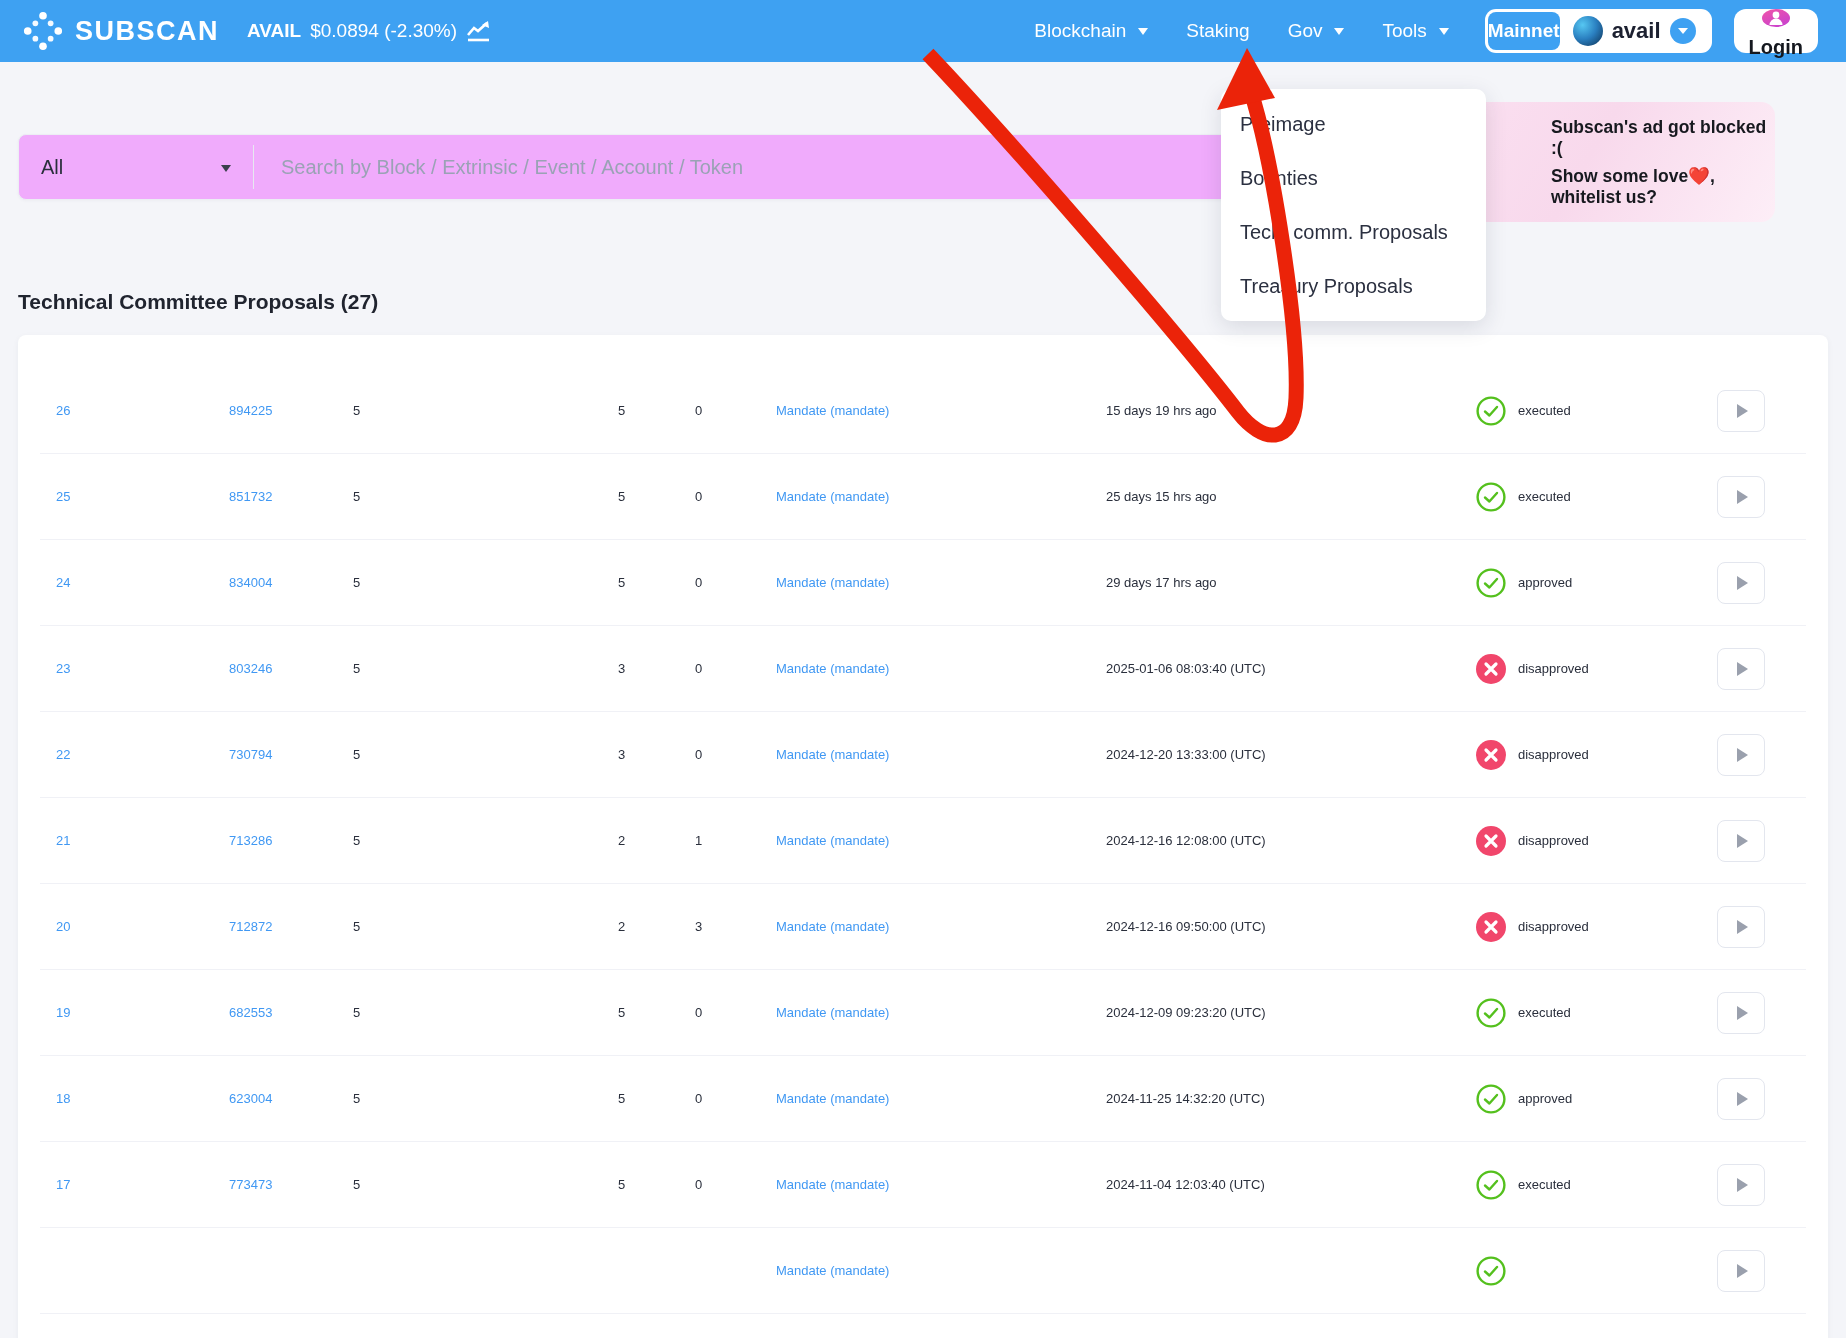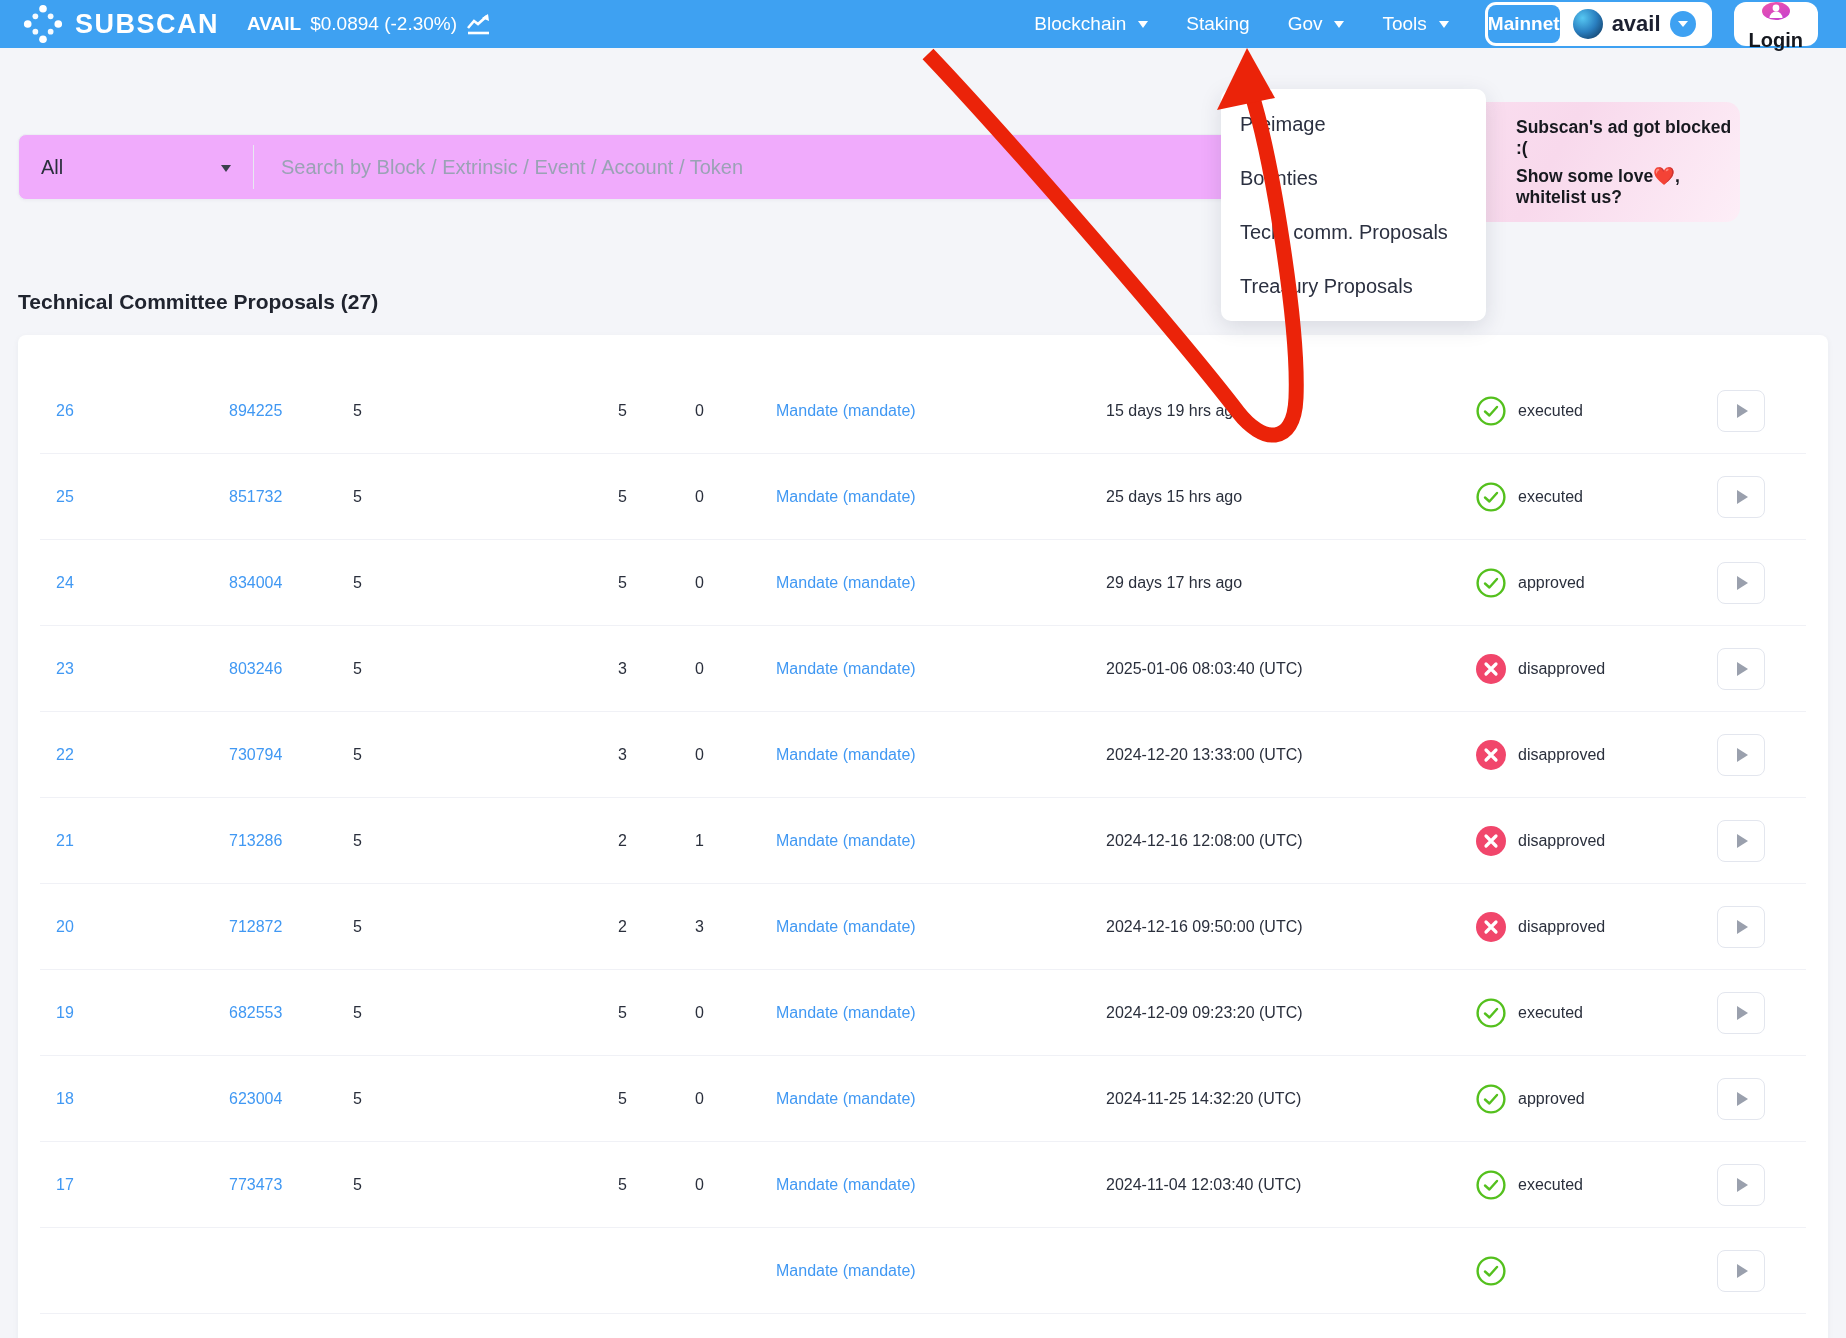--- a/index.html
+++ b/index.html
@@ -1,20 +1,20 @@
 <!DOCTYPE html>
 <html style="--navbar_blue: #3EA1F2; --link_blue: #4098F3; --success_green: #54C01D; --danger_red: #F1466B; --arrow_red: #EB2309;"><head>
 <meta charset="utf-8">
 <style>
   * { margin:0; padding:0; box-sizing:border-box; }
   body { background:#e9eaef; font-family:"Liberation Sans", sans-serif; }
   .page { position:relative; width:1846px; height:1338px; background:#f4f5f9; overflow:hidden; }
 
   
-  .navbar { position:absolute; left:0; top:0; width:1846px; height:48px;
+  .navbar { position:absolute; left:0; top:0; width:1846px; height:62px;
     background:var(--navbar_blue,#3EA1F2); display:flex; align-items:center;
     padding:0 28px 0 22px; color:#fff; z-index:5; }
   .brand { display:flex; align-items:center; gap:11px; cursor:pointer; }
   .brand-text { font-size:27px; font-weight:bold; letter-spacing:1.5px; }
   .price-wrap { margin-left:28px; display:flex; align-items:center; gap:9px; font-size:19px; }
   .price-wrap .tok { font-weight:bold; }
   .nav-links { margin-left:auto; display:flex; gap:38px; margin-right:36px; font-size:19px; }
   .nav-link { display:flex; align-items:center; gap:12px; cursor:pointer; white-space:nowrap; }
   .dn-caret { width:0; height:0; border:5px solid transparent; border-top:7px solid #fff; margin-top:6px; }
 
@@ -40,21 +40,21 @@
     border:1px solid #eceef4; border-radius:8px; display:flex; align-items:center;
     box-shadow:0 1px 3px rgba(40,50,80,.04); }
   .filter { width:234px; display:flex; align-items:center; justify-content:space-between;
     padding:0 22px; font-size:20px; color:#2a2f3c; cursor:pointer; }
   .filter .dn-caret { border-top-color:#3a3f4c; margin-top:7px; }
   .search-divider { width:1px; height:44px; background:#e7e9f0; }
   .search-input { flex:1; border:0; outline:0; font-size:20px; padding:0 27px; color:#333; background:transparent; }
   .search-input::placeholder { color:#9aa2b5; }
 
   
-  .ad { position:absolute; left:1404px; top:102px; width:336px; height:120px; border-radius:14px;
+  .ad { position:absolute; left:1439px; top:102px; width:336px; height:120px; border-radius:14px;
     background:linear-gradient(120deg,#fbe0f1 0%, #f8d9ec 45%, #fdeef7 100%); overflow:hidden; }
   .ad-icon { position:absolute; left:-40px; top:19px; width:84px; height:84px; border-radius:50%;
     background:radial-gradient(circle at 42% 35%, #ef56cf, #c21fa4 68%, #a5148a); }
   .ad-eye { position:absolute; left:44px; top:20px; width:27px; height:31px; border-radius:50%;
     background:#12365c; box-shadow:inset -3px -5px 0 rgba(180,220,255,.25); }
   .ad-eye::after { content:""; position:absolute; left:4px; top:3px; width:10px; height:7px;
     border-radius:50%; background:#fff; opacity:.9; }
   .ad-tear { position:absolute; left:49px; top:57px; width:14px; height:14px; background:#fff;
     border-radius:50% 0 50% 50%; transform:rotate(135deg); }
   .ad-text { position:absolute; left:112px; top:0; right:8px; height:100%; display:flex;
@@ -68,21 +68,21 @@
   .gov-item { height:54px; display:flex; align-items:center; padding:0 19px; font-size:20px;
     color:#2b3040; cursor:pointer; white-space:nowrap; }
 
   
   .section-title { position:absolute; left:18px; top:290px; font-size:21px; font-weight:bold; color:#20242f; }
   .card { position:absolute; left:18px; top:335px; width:1810px; height:1012px; background:#fff;
     border-radius:8px; box-shadow:0 2px 6px rgba(40,50,80,.05); padding:33px 22px 0 22px; }
   .grid { display:grid; grid-template-columns:189px 124px 265px 77px 81px 330px 370px 241px auto; align-items:center; }
   .thead { background:#eef0f6; border-radius:6px; height:72px; font-size:19px; font-weight:bold; color:#252a37; }
   .thead .cell:first-child { padding-left:16px; }
-  .row { height:86px; border-bottom:1px solid #f0f1f6; font-size:16px; color:#2a2f3c; }
+  .row { height:86px; border-bottom:1px solid #f0f1f6; font-size:13px; color:#2a2f3c; }
   .row .cell:first-child { padding-left:16px; }
   .lnk { color:var(--link_blue,#4098F3); cursor:pointer; }
   .status-badge { display:flex; align-items:center; gap:12px; }
   .badge-ok, .badge-x { display:none; width:30px; height:30px; }
   .status-badge.success .badge-ok { display:block; }
   .status-badge.danger .badge-x { display:block; }
   .play-btn { width:48px; height:42px; border:1px solid #e3e6ee; border-radius:8px; background:#fff;
     display:flex; align-items:center; justify-content:center; cursor:pointer; }
   .play-tri { width:0; height:0; border-left:11px solid #9aa0ad; border-top:7px solid transparent;
     border-bottom:7px solid transparent; margin-left:3px; }

